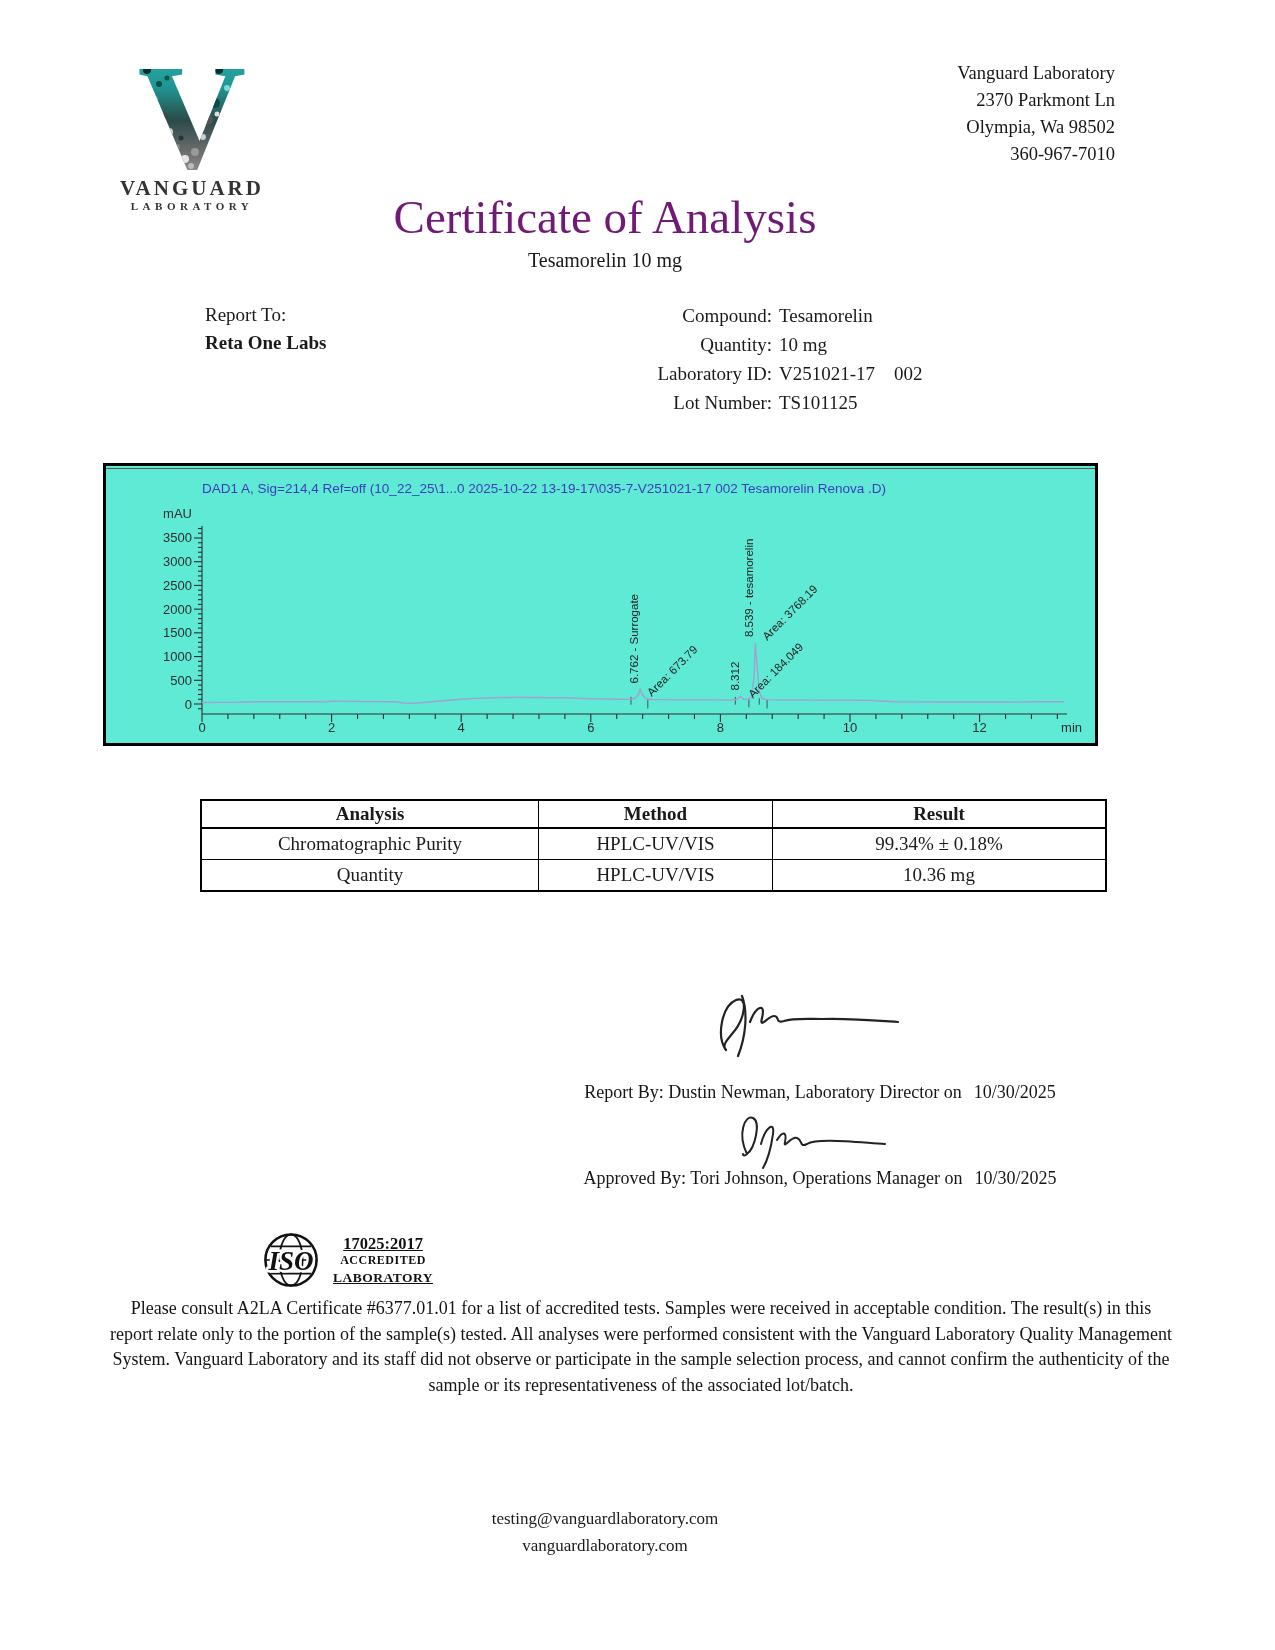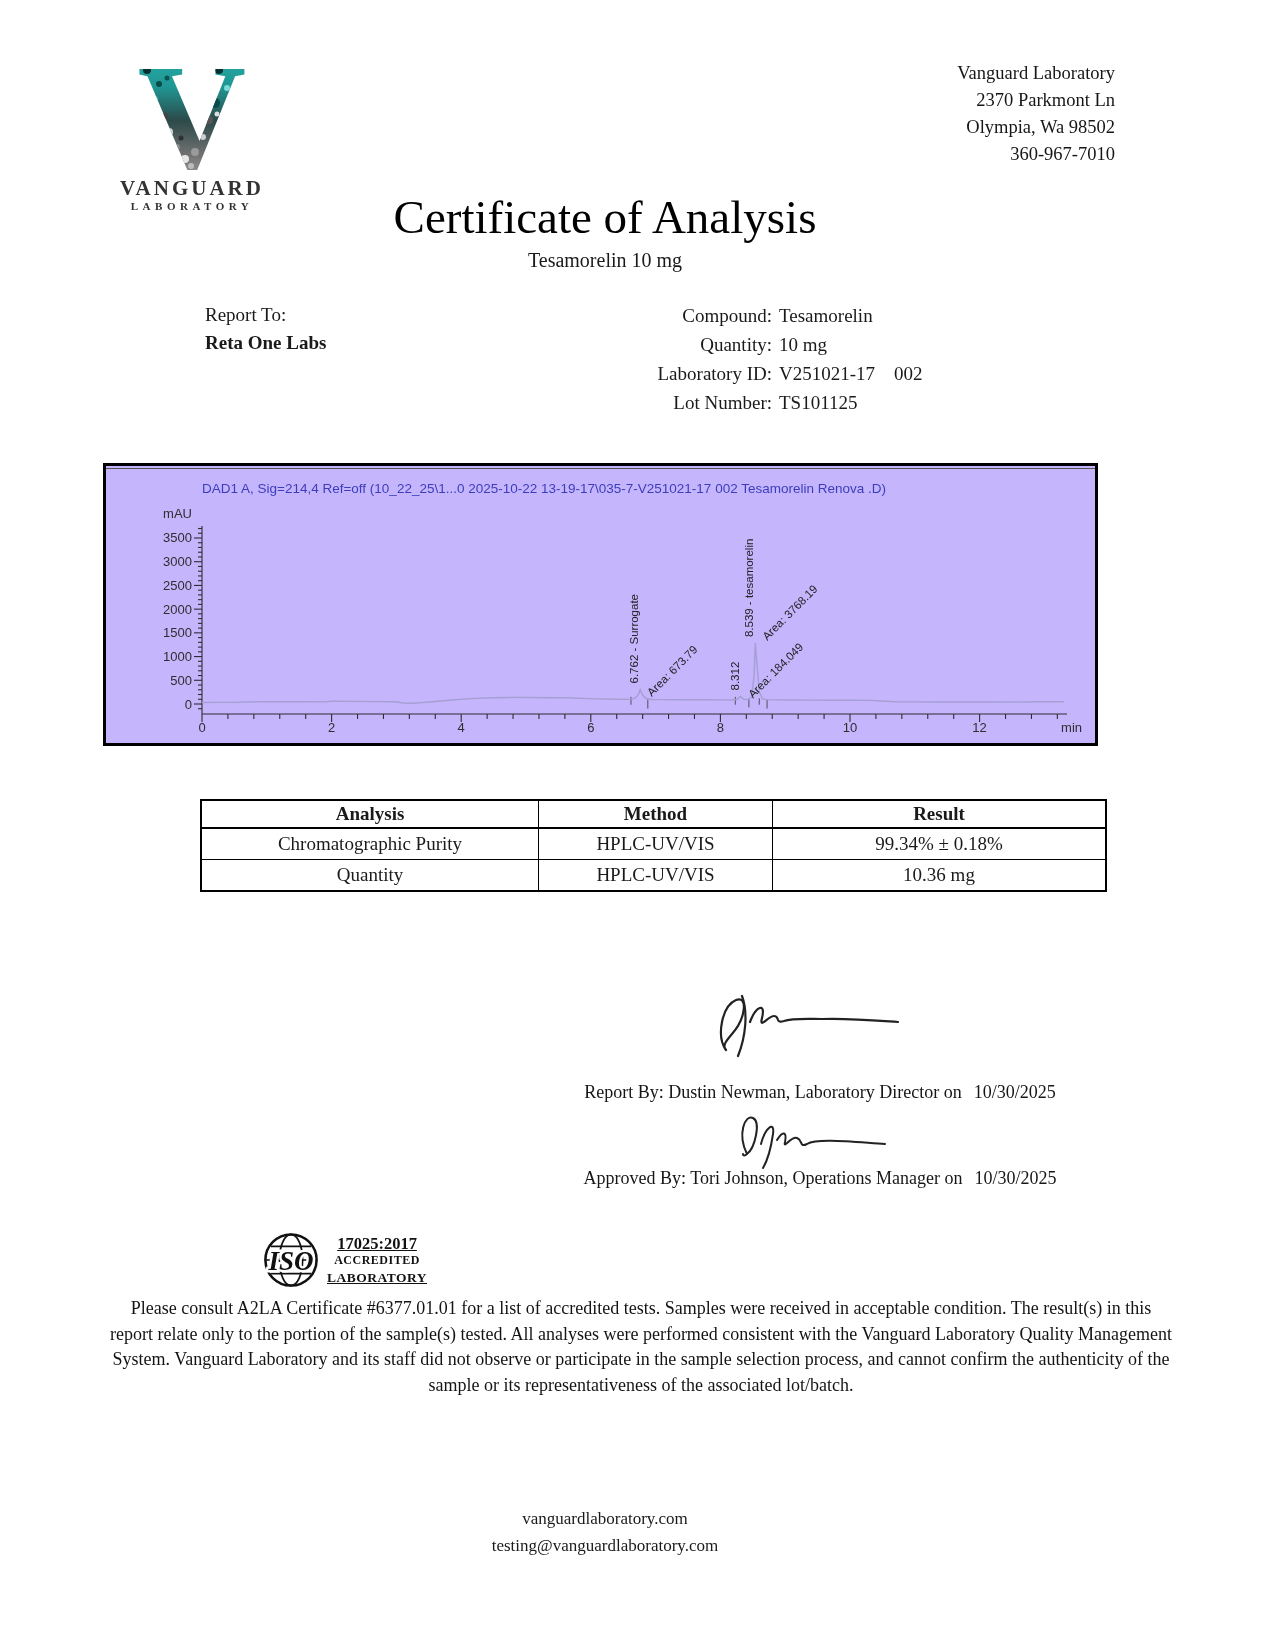--- a/index.html
+++ b/index.html
@@ -7,33 +7,33 @@
         font-family:"Liberation Serif",serif;color:#1a1a1a;overflow:hidden;}
 
   
   .logo{position:absolute;left:103px;top:48px;width:178px;text-align:center;}
   .logo-name{font-size:21px;font-weight:bold;letter-spacing:3px;color:#333;margin-top:-8px;}
   .logo-sub{font-size:11px;font-weight:bold;letter-spacing:4.5px;color:#333;margin-top:-1px;}
   .addr{position:absolute;top:60px;right:160px;text-align:right;font-size:18.5px;line-height:27px;color:#161616;}
 
   
   .title-wrap{position:absolute;top:190px;left:0;width:1210px;text-align:center;}
-  .title{font-size:47px;color:#000000;}
+  .title{font-size:47px;color:#701a75;}
   .subtitle{font-size:20px;margin-top:5px;}
 
   
   .report-to{position:absolute;left:205px;top:301px;font-size:19px;line-height:28px;}
   .report-name{font-weight:bold;}
   .details{position:absolute;left:558px;top:301px;font-size:19px;line-height:29px;}
   .details .row{display:flex;}
   .details .lab{width:214px;text-align:right;margin-right:7px;}
   .details .val{white-space:pre;}
 
   
-  .chartbox{position:absolute;left:103px;top:463px;width:989px;height:277px;border:3px solid #000;background:#c4b5fd;}
+  .chartbox{position:absolute;left:103px;top:463px;width:989px;height:277px;border:3px solid #000;background:#5eead4;}
   .chart-topline{position:absolute;left:0;top:2px;width:100%;border-top:1px solid #555;}
   .chart-title{position:absolute;left:96px;top:15px;font-family:"Liberation Sans",sans-serif;
                font-size:13.5px;color:#3d3dbb;white-space:nowrap;}
   #chromatogram{position:absolute;left:8px;top:36px;}
 
   
   table.results{position:absolute;left:200px;top:799px;border-collapse:collapse;border:2px solid #000;
                 font-size:19px;text-align:center;table-layout:fixed;}
   table.results th{width:288px;font-weight:bold;border:1px solid #000;border-bottom:2px solid #000;padding:2px 24px;}
   table.results th.c2{width:185px;} table.results th.c3{width:284px;}
@@ -41,21 +41,21 @@
 
   
   .sig{position:absolute;}
   .sig1{left:712px;top:990px;}
   .sig2{left:733px;top:1108px;}
   .sigline{position:absolute;left:365px;width:910px;text-align:center;font-size:18px;color:#161616;}
   .report-by{top:1082px;} .approved-by{top:1168px;}
   .sig-date{margin-left:12px;}
 
   
-  .iso{position:absolute;left:262px;top:1231px;display:flex;align-items:center;gap:7px;}
+  .iso{position:absolute;left:262px;top:1231px;display:flex;align-items:center;gap:13px;}
   .iso-text{display:flex;flex-direction:column;line-height:17px;color:#111;text-align:center;}
   .iso-l1{font-size:16.5px;font-weight:bold;text-decoration:underline;}
   .iso-l2{font-size:12px;font-weight:bold;letter-spacing:.5px;}
   .iso-l3{font-size:13.5px;font-weight:bold;letter-spacing:.5px;text-decoration:underline;}
 
   .disclaimer{position:absolute;left:110px;top:1296px;width:1062px;text-align:center;
               font-size:18px;line-height:25.5px;color:#141414;}
 
   .footer{position:absolute;left:0;top:1505px;width:1210px;text-align:center;font-size:17px;line-height:27px;}
 </style>
@@ -326,17 +326,17 @@
     <div class="iso-text">
       <span class="iso-l1">17025:2017</span>
       <span class="iso-l2">ACCREDITED</span>
       <span class="iso-l3">LABORATORY</span>
     </div>
   </div>
 
   <div class="disclaimer">Please consult A2LA Certificate #6377.01.01 for a list of accredited tests. Samples were received in acceptable condition. The result(s) in this report relate only to the portion of the sample(s) tested. All analyses were performed consistent with the Vanguard Laboratory Quality Management System. Vanguard Laboratory and its staff did not observe or participate in the sample selection process, and cannot confirm the authenticity of the sample or its representativeness of the associated lot/batch.</div>
 
   <div class="footer">
+    <div>testing@vanguardlaboratory.com</div>
     <div>vanguardlaboratory.com</div>
-    <div>testing@vanguardlaboratory.com</div>
   </div>
 
 </div>
 
 </body></html>

